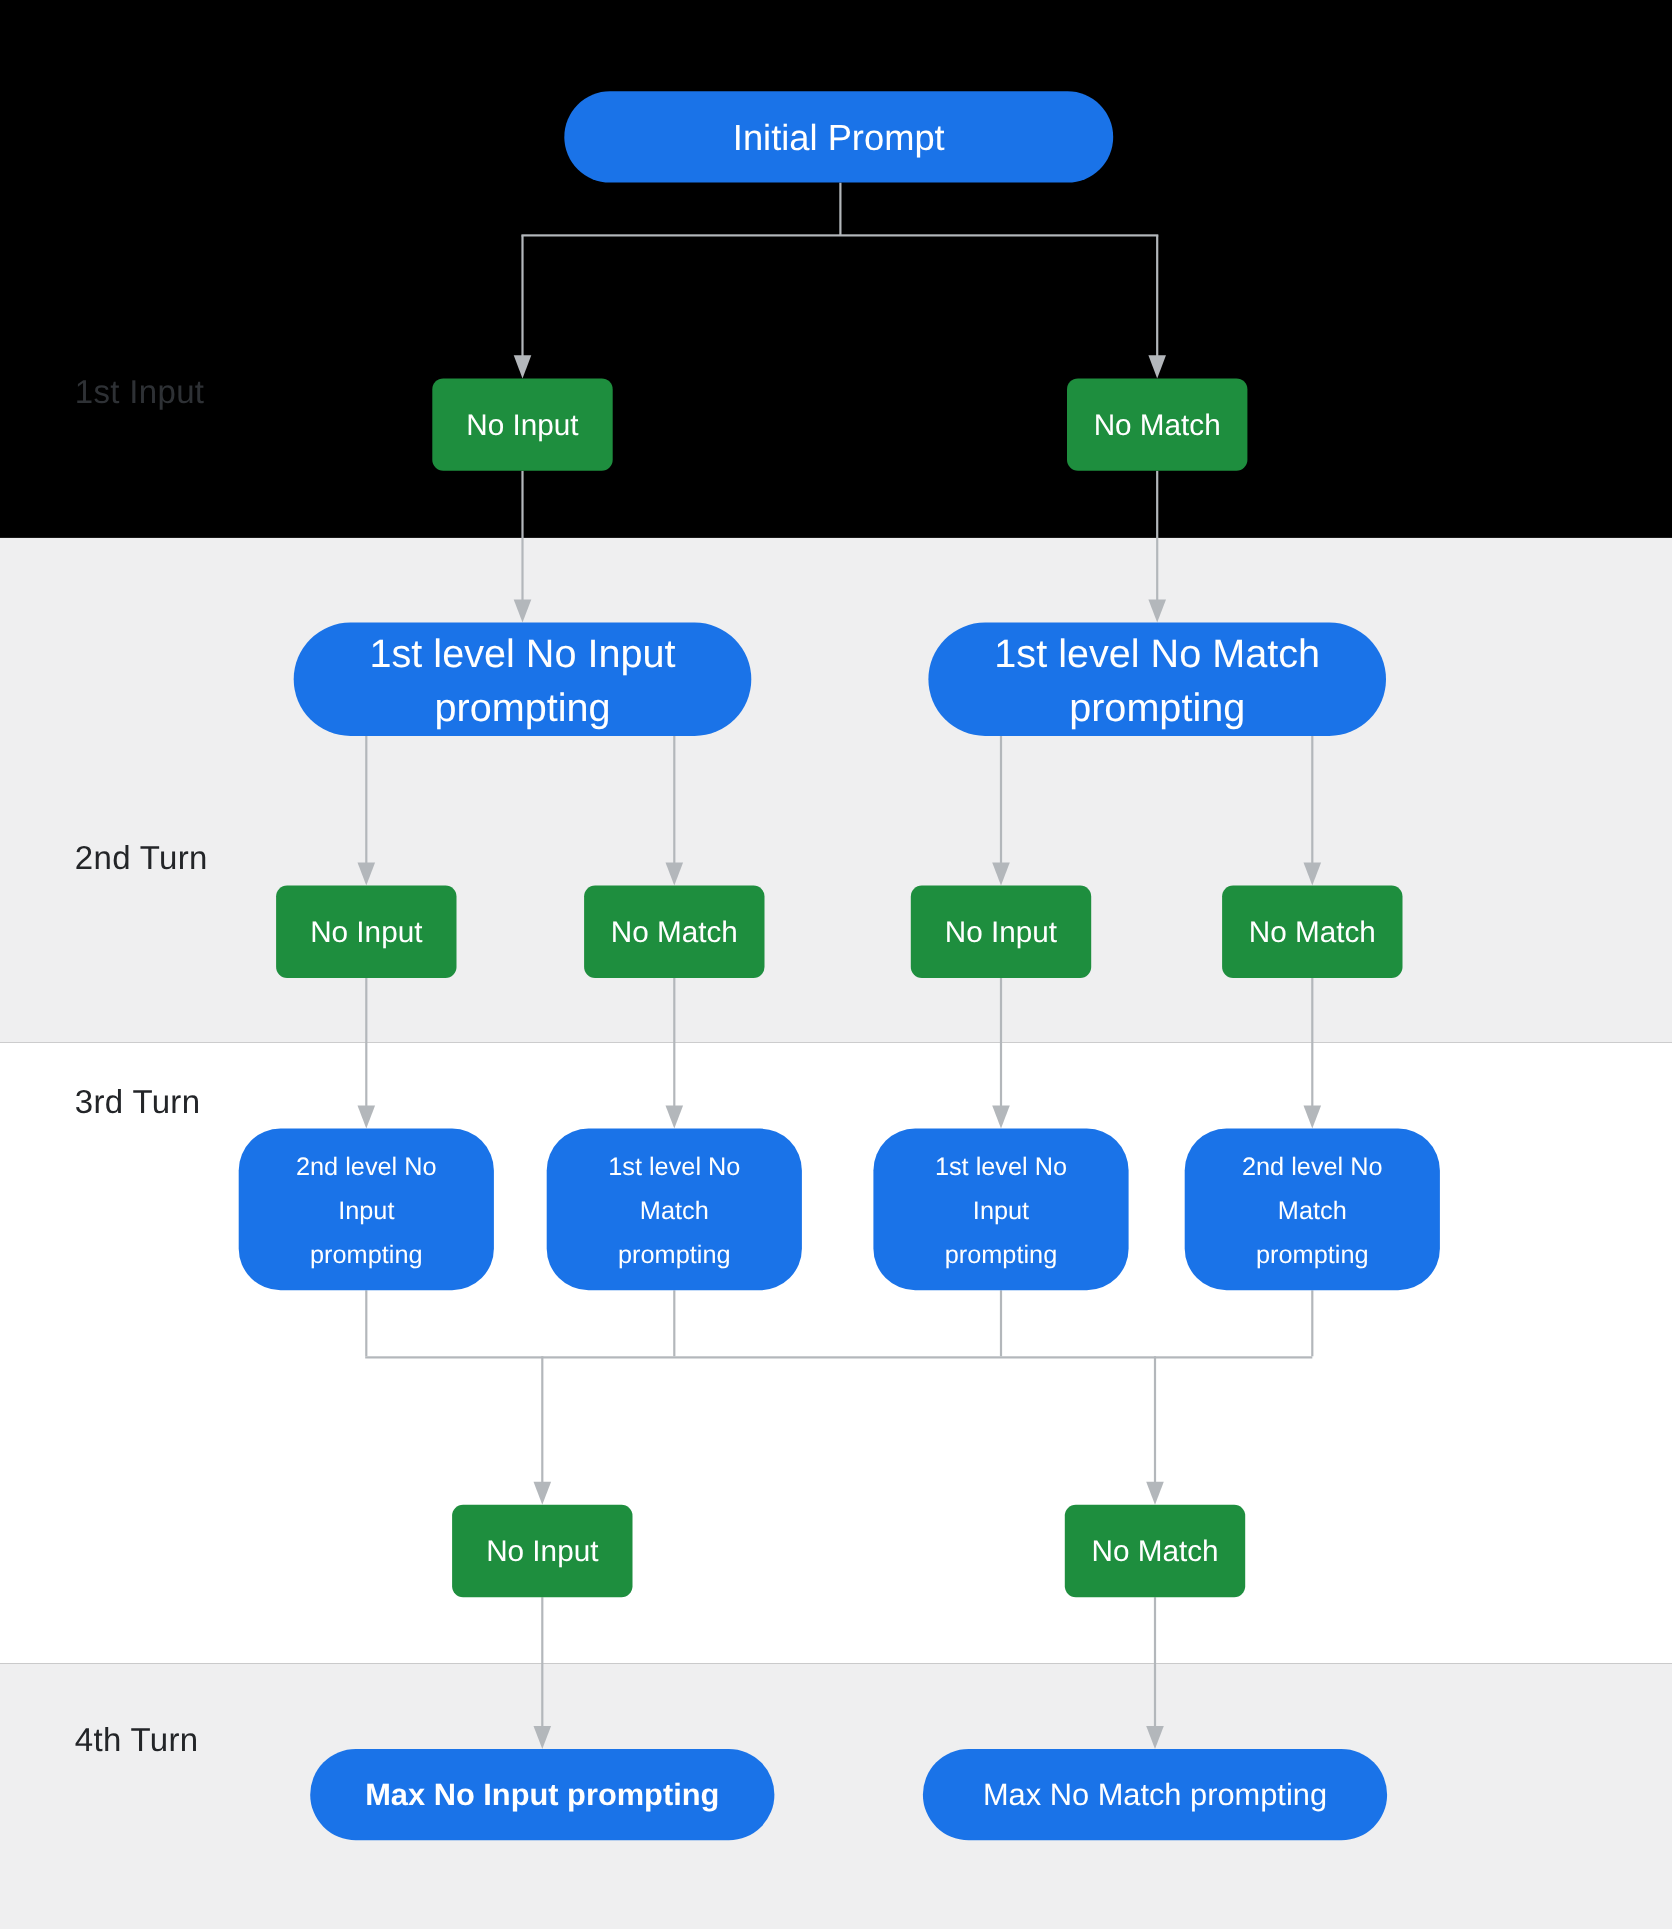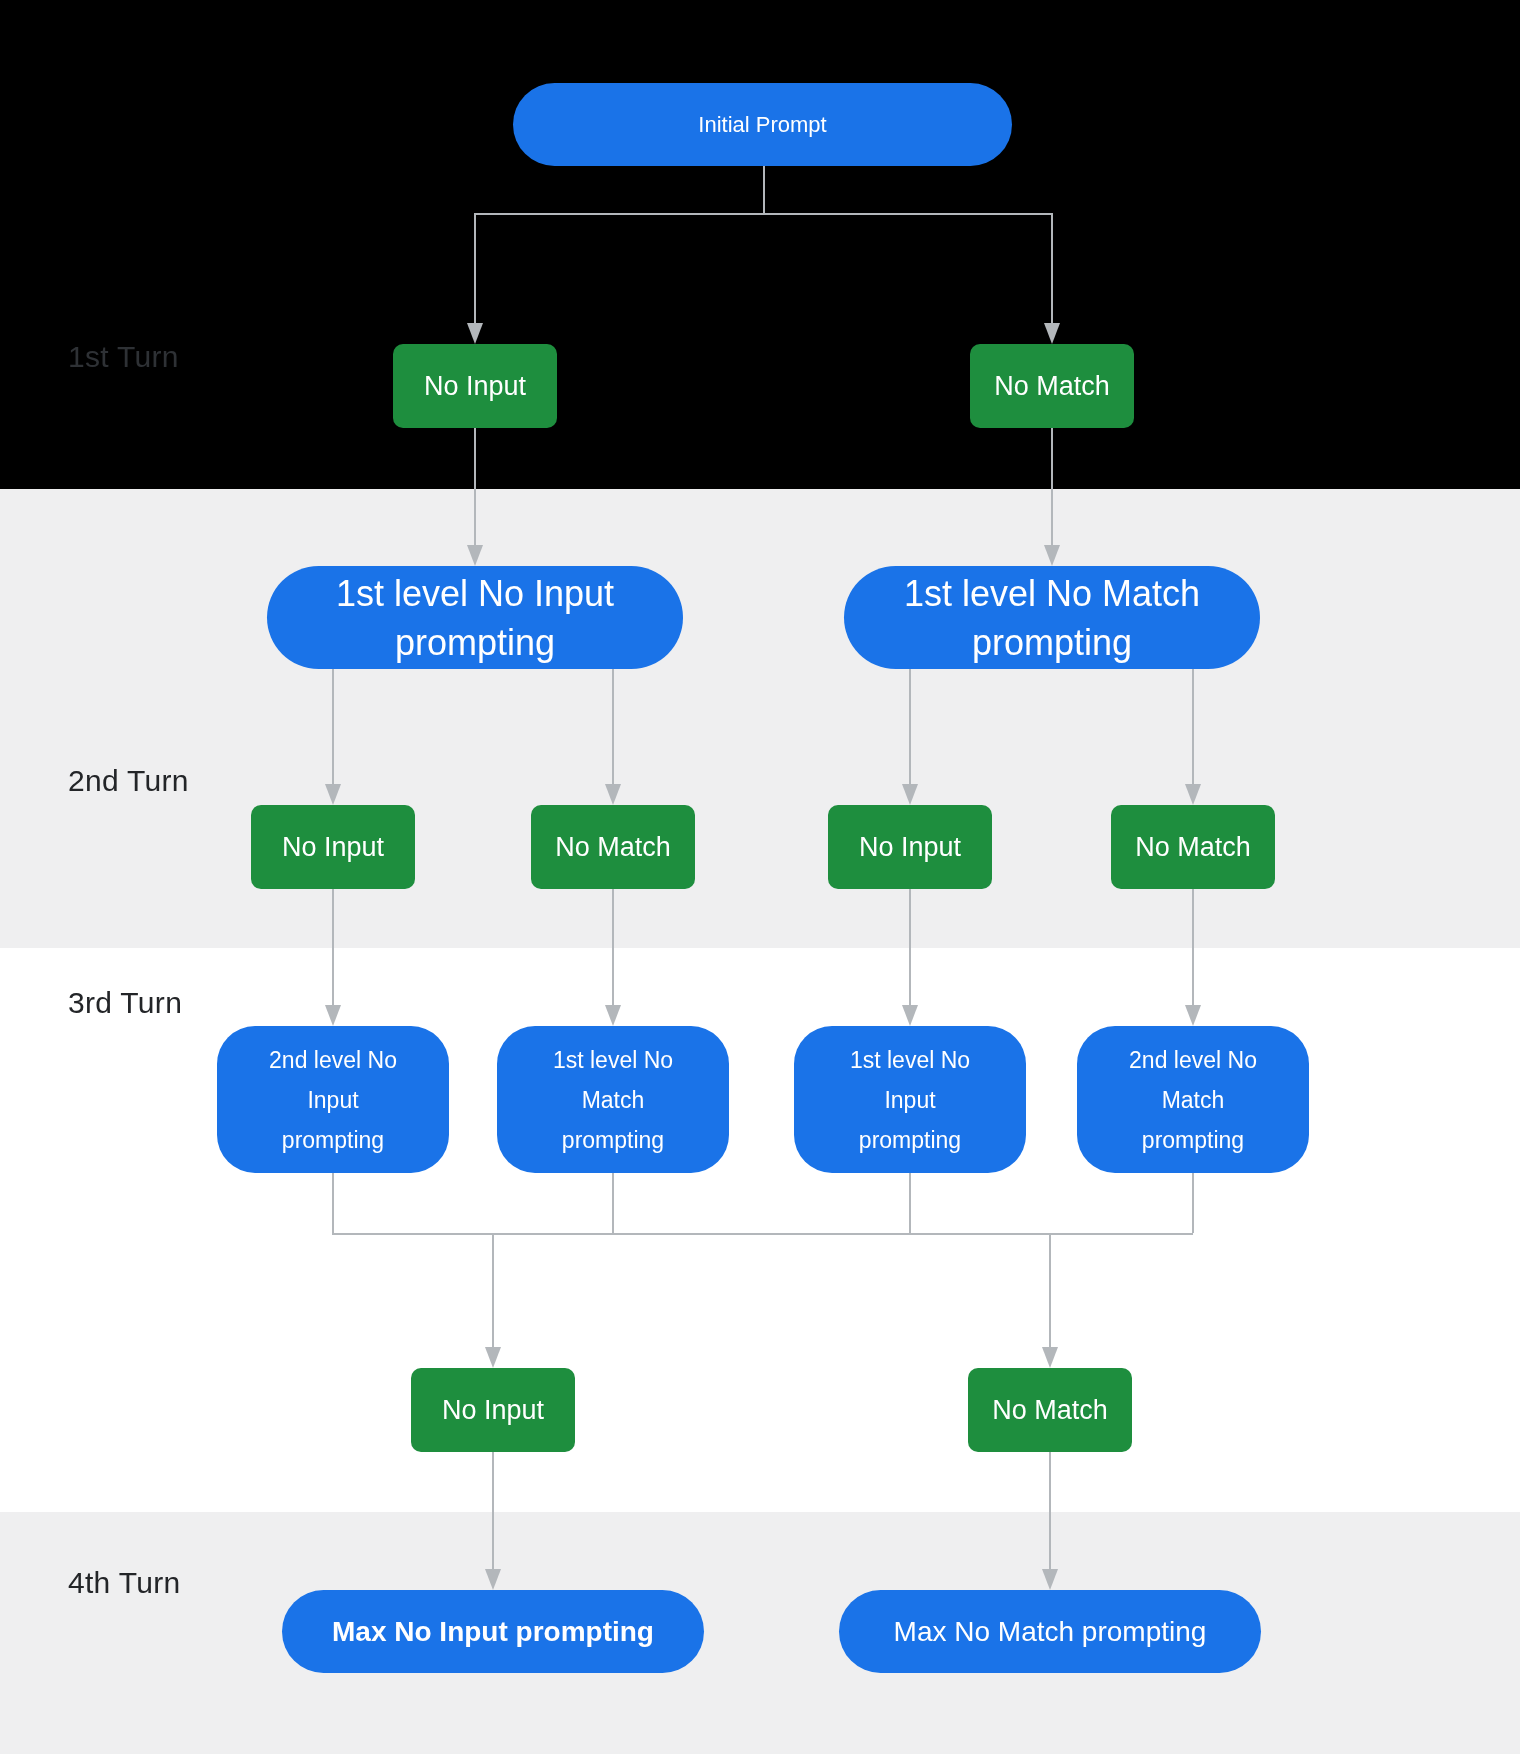--- a/index.html
+++ b/index.html
@@ -43,21 +43,21 @@
     color: #ffffff;
     font-weight: 500;
     white-space: pre-line;
     box-sizing: border-box;
   }
   .node.blue  { background: var(--blue, #1a73e8); }
   .node.green { background: var(--green, #1e8e3e); }
 
   .pill-initial {
     left: 513px; top: 83px; width: 499px; height: 83px;
-    border-radius: 42px; font-size: 22px;
+    border-radius: 42px; font-size: 33px;
   }
   .pill-l2 {
     width: 416px; height: 103px; top: 566px;
     border-radius: 52px; font-size: 36px; line-height: 49px;
   }
   .box-green {
     width: 164px; height: 84px;
     border-radius: 10px; font-size: 27px;
   }
   .box-l3 {
@@ -128,21 +128,21 @@
       <div class="vline" style="left: 1049px; top: 1233px; height: 116px;"></div>
       <div class="arrowhead" style="left: 1042px; top: 1347px;"></div>
       <div class="vline" style="left: 492px; top: 1452px; height: 119px;"></div>
       <div class="arrowhead" style="left: 485px; top: 1569px;"></div>
       <div class="vline" style="left: 1049px; top: 1452px; height: 119px;"></div>
       <div class="arrowhead" style="left: 1042px; top: 1569px;"></div>
       <div class="hline" style="left: 474px; top: 213px; width: 579px;"></div>
       <div class="hline" style="left: 332px; top: 1233px; width: 861px;"></div>
     </div>
 
-  <div class="turn-label on-dark" style="top:339px;">1st Turn</div>
+  <div class="turn-label on-dark" style="top:339px;">1st Input</div>
   <div class="turn-label" style="top:763px;">2nd Turn</div>
   <div class="turn-label" style="top:985px;">3rd Turn</div>
   <div class="turn-label" style="top:1565px;">4th Turn</div>
 
   <div class="node blue pill-initial">Initial Prompt</div>
 
   <div class="node green box-green" style="left:393px; top:344px;">No Input</div>
   <div class="node green box-green" style="left:970px; top:344px;">No Match</div>
 
   <div class="node blue pill-l2" style="left:267px;">1st level No Input

